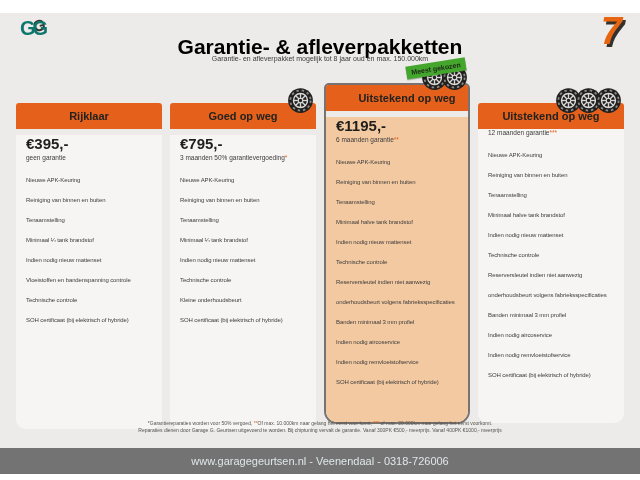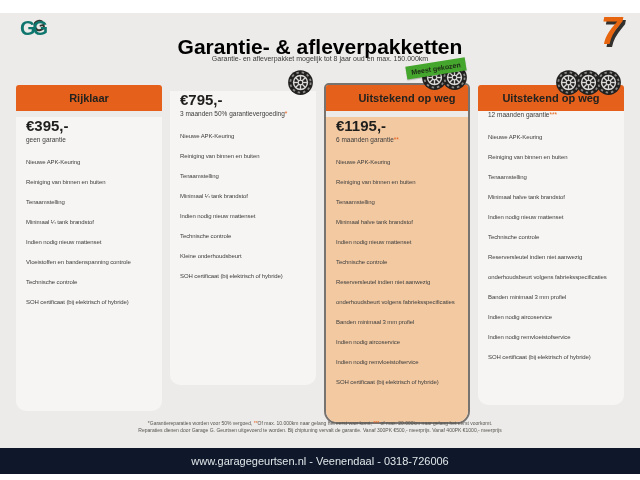--- a/index.html
+++ b/index.html
@@ -15,21 +15,21 @@
   .logo{position:absolute;left:18px;top:16px;width:48px;height:40px;}
   .logo-top{position:absolute;left:15px;top:1px;font-weight:bold;font-size:16px;color:#35332F;transform:rotate(-14deg);display:inline-block;}
   .logo-bottom{position:absolute;left:2px;top:1px;font-weight:bold;font-size:20px;letter-spacing:-3px;color:#0f766e;}
   .title{position:absolute;left:0;top:21px;width:640px;text-align:center;font-size:21px;font-weight:bold;color:#000000;}
   .subtitle{position:absolute;left:0;top:55px;width:640px;text-align:center;font-size:7px;color:#3A3A38;}
   .seven{position:absolute;right:18px;top:10px;font-size:38px;line-height:42px;font-weight:bold;font-style:italic;color:#E8650F;text-shadow:2.5px 2.5px 0 #33312E;}
 
   
   .cards{position:absolute;left:16px;top:83px;width:608px;display:flex;gap:8px;align-items:flex-start;}
   .card{position:relative;width:146px;box-sizing:border-box;}
-  .card:not(.featured){margin-top:2px;}
+  .card:not(.featured){margin-top:20px;}
   .card-header{height:26px;background:#E5611B;border-radius:3px 3px 0 0;display:flex;align-items:center;justify-content:center;font-size:11px;font-weight:bold;color:#23221F;position:relative;z-index:1;}
   .card-body{background:#F6F5F3;border-radius:0 0 10px 10px;height:294px;padding:0 0 0 10px;box-sizing:border-box;}
   .card.featured{border:2px solid #777370;border-radius:5px 5px 13px 13px;}
   .card.featured .card-header{border-radius:2px 2px 0 0;padding-left:20px;}
   .card.featured .card-body{background:#F3C9A2;height:305px;border-radius:0 0 11px 11px;}
 
   .wheels{position:absolute;top:-16px;right:2px;display:flex;z-index:2;}
   .card.featured .wheels{top:-21px;right:0;}
   .wheel{width:27px;height:27px;display:block;}
   .wheel + .wheel{margin-left:-7px;}
@@ -38,21 +38,21 @@
 
   .price{font-size:15px;font-weight:bold;color:#1E1E1C;margin:6px 0 2px;}
   .price-note{font-size:6.5px;color:#3B3B39;}
   .price-note .mark{color:#E5611B;}
   .items{margin-top:16px;}
   .item{font-size:6px;line-height:6.5px;margin-bottom:13.5px;color:#3E3E3C;white-space:nowrap;letter-spacing:-0.1px;}
 
   
   .footnotes{position:absolute;left:0;top:420px;width:640px;text-align:center;color:#56544F;font-size:5px;line-height:6.5px;}
   .fn-line .hl{color:#E5611B;}
-  .footer{position:absolute;left:0;top:448px;width:640px;height:26px;background:#0f172a;color:#DFE7E9;display:flex;align-items:center;justify-content:center;font-size:11px;}
+  .footer{position:absolute;left:0;top:448px;width:640px;height:26px;background:#737373;color:#DFE7E9;display:flex;align-items:center;justify-content:center;font-size:11px;}
 </style>
 </head>
 <body>
 
 <div class="canvas"></div>
 
 <div class="logo">
   <span class="logo-top">G</span>
   <span class="logo-bottom">GG</span>
 </div>
@@ -92,20 +92,23 @@
     <circle cx="12" cy="12" r="6.2" fill="none" stroke="#D8D8D6" stroke-width="1.3"></circle>
     <g stroke="#D8D8D6" stroke-width="1.2">
       <line x1="12" y1="6" x2="12" y2="18"></line>
       <line x1="6" y1="12" x2="18" y2="12"></line>
       <line x1="7.8" y1="7.8" x2="16.2" y2="16.2"></line>
       <line x1="16.2" y1="7.8" x2="7.8" y2="16.2"></line>
     </g>
     <circle cx="12" cy="12" r="2" fill="#21201E" stroke="#D8D8D6" stroke-width="1"></circle>
   </svg>
       </div>
+    <header class="card-header">
+      <span>Goed op weg</span>
+    </header>
     <div class="card-body">
       <div class="price">€795,-</div>
       <div class="price-note"><span>3 maanden 50% garantievergoeding</span><span class="mark">*</span></div>
       <div class="items">
           <div class="item">Nieuwe APK-Keuring</div>
           <div class="item">Reiniging van binnen en buiten</div>
           <div class="item">Tenaamstelling</div>
           <div class="item">Minimaal ¼ tank brandstof</div>
           <div class="item">Indien nodig nieuw mattenset</div>
           <div class="item">Technische controle</div>

